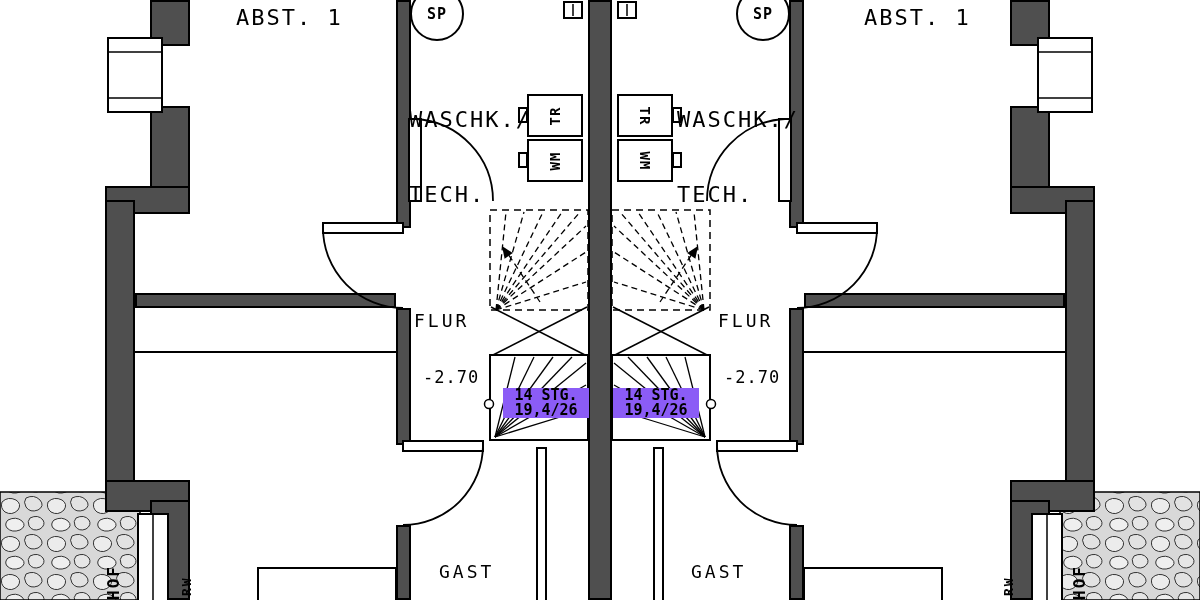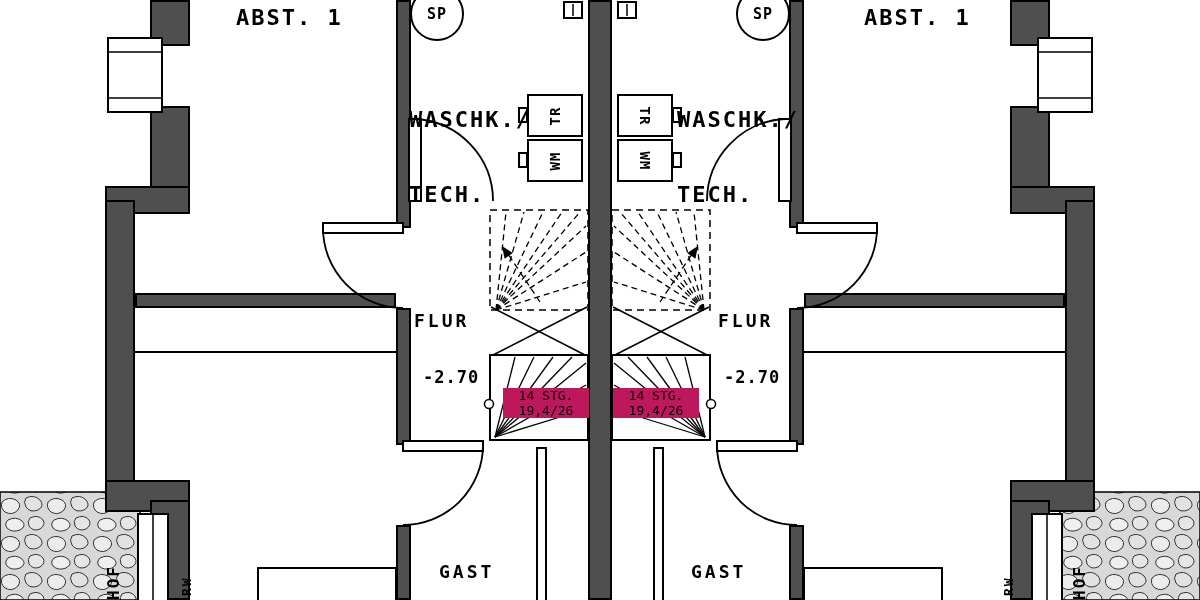--- a/index.html
+++ b/index.html
@@ -5,26 +5,26 @@
   * { box-sizing: border-box; }
   body { margin:0; background:#ffffff; }
   #plan {
     position:relative; width:1200px; height:600px; background:#fff;
     overflow:hidden; color:#000;
     font-family:"DejaVu Sans Mono","Liberation Mono",monospace;
   }
   .layer { position:absolute; left:0; top:0; }
   .wall { position:absolute; background:#4f4f4f; border:2px solid #000; }
   .thin-line { position:absolute; height:2px; background:#000; }
-  .lbl { position:absolute; font-weight:700; letter-spacing:2px; white-space:pre; line-height:1.15; }
+  .lbl { position:absolute; font-weight:400; letter-spacing:2px; white-space:pre; line-height:1.15; }
   .room-lbl { font-size:22px; }
   .big-lbl { font-size:18px; letter-spacing:3px; }
   .level-lbl { font-size:17px; letter-spacing:1px; }
-  .stair-lbl { position:absolute; width:86px; text-align:center; font-size:13px; line-height:15px;
-               font-weight:400; background:#be185d; letter-spacing:0; }
+  .stair-lbl { position:absolute; width:86px; text-align:center; font-size:15px; line-height:15px;
+               font-weight:700; background:#8b5cf6; letter-spacing:0; }
   .sp-circle { position:absolute; width:54px; height:54px; border:2.5px solid #000; border-radius:50%;
                background:#fff; display:flex; align-items:center; justify-content:center;
                font-size:15px; font-weight:700; letter-spacing:1px; }
   .appliance { position:absolute; width:56px; height:43px; border:2.5px solid #000; background:#fff;
                display:flex; align-items:center; justify-content:center; }
   .appliance span { font-size:14px; font-weight:700; letter-spacing:1px; }
   .rot-ccw { transform:rotate(-90deg); }
   .rot-cw  { transform:rotate(90deg); }
   .tab { position:absolute; width:10px; height:16px; border:2px solid #000; background:#fff; }
   .vtext { position:absolute; writing-mode:vertical-rl; transform:rotate(180deg);

